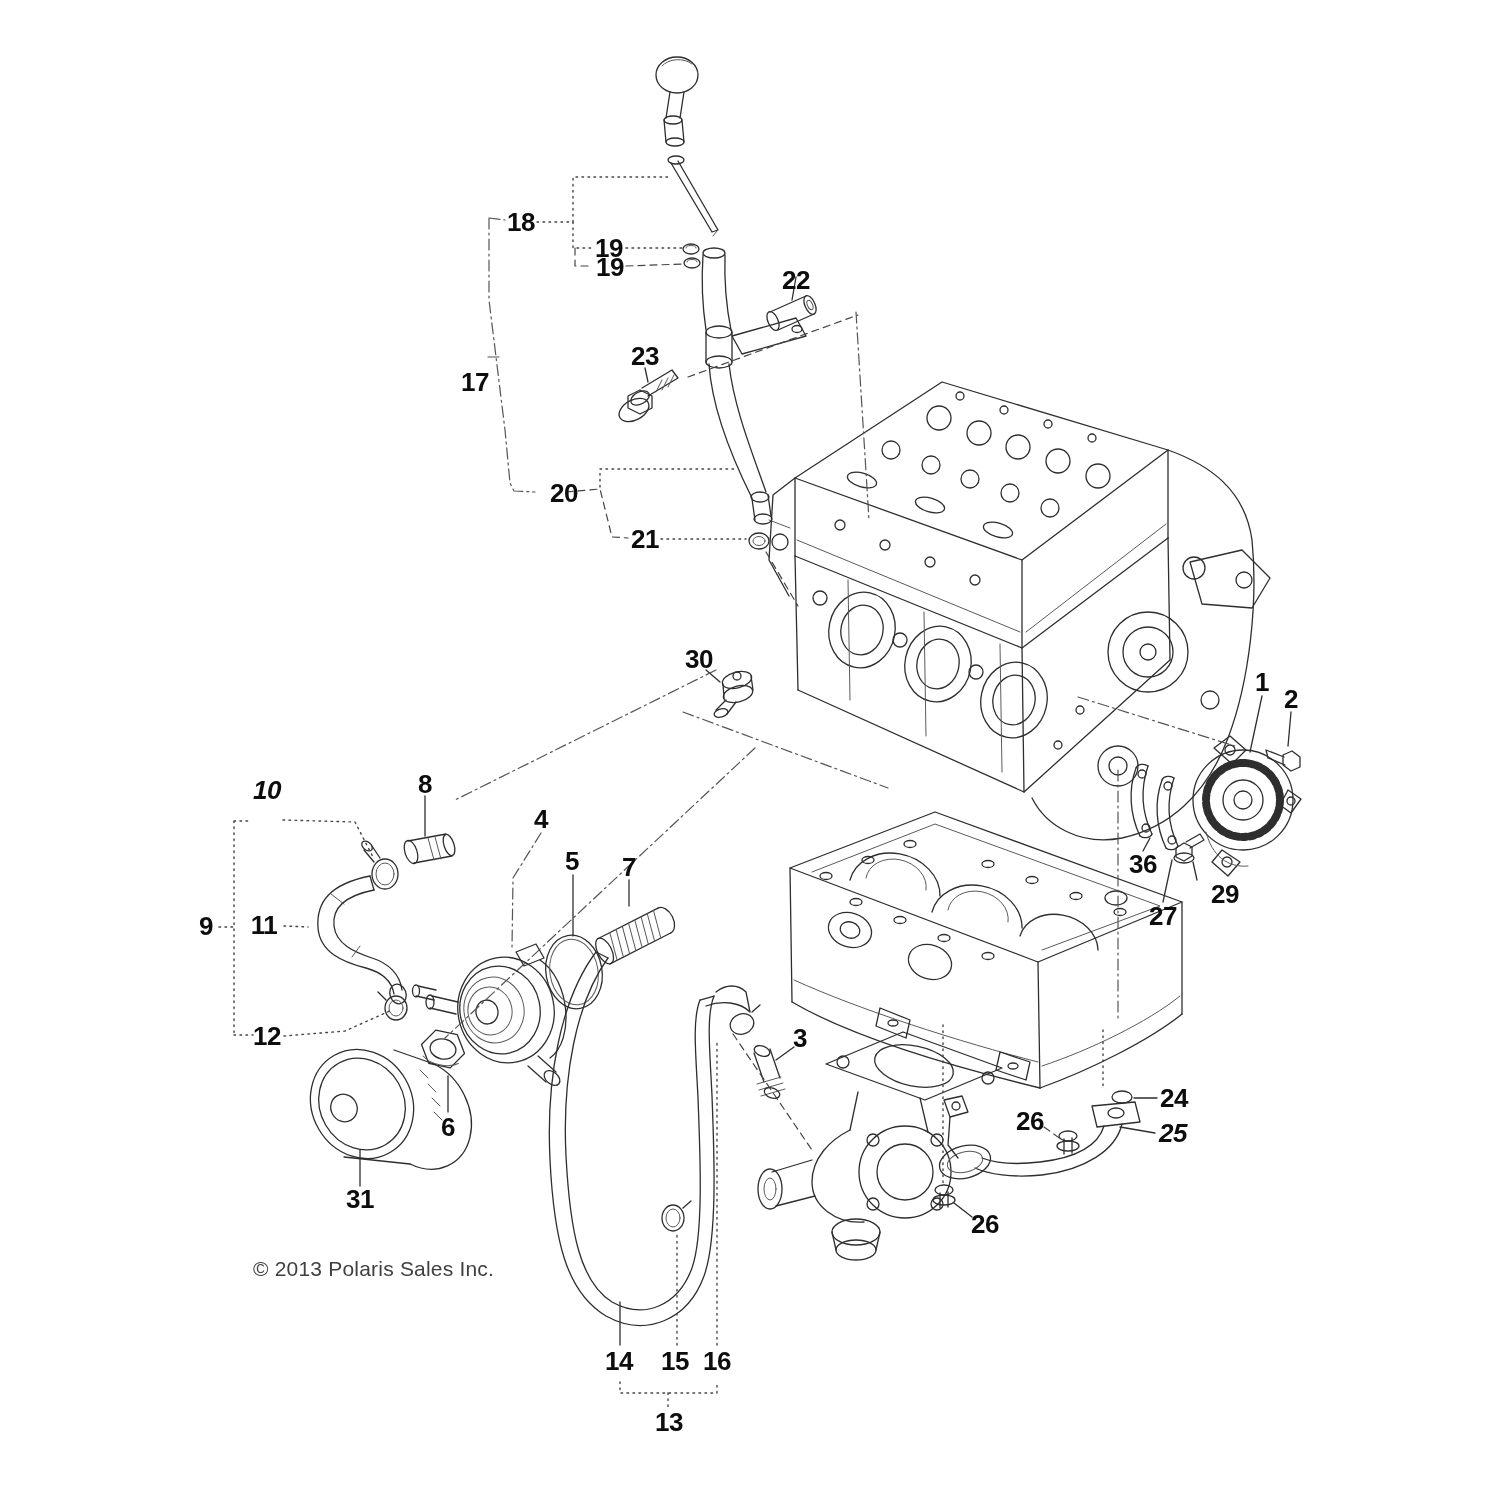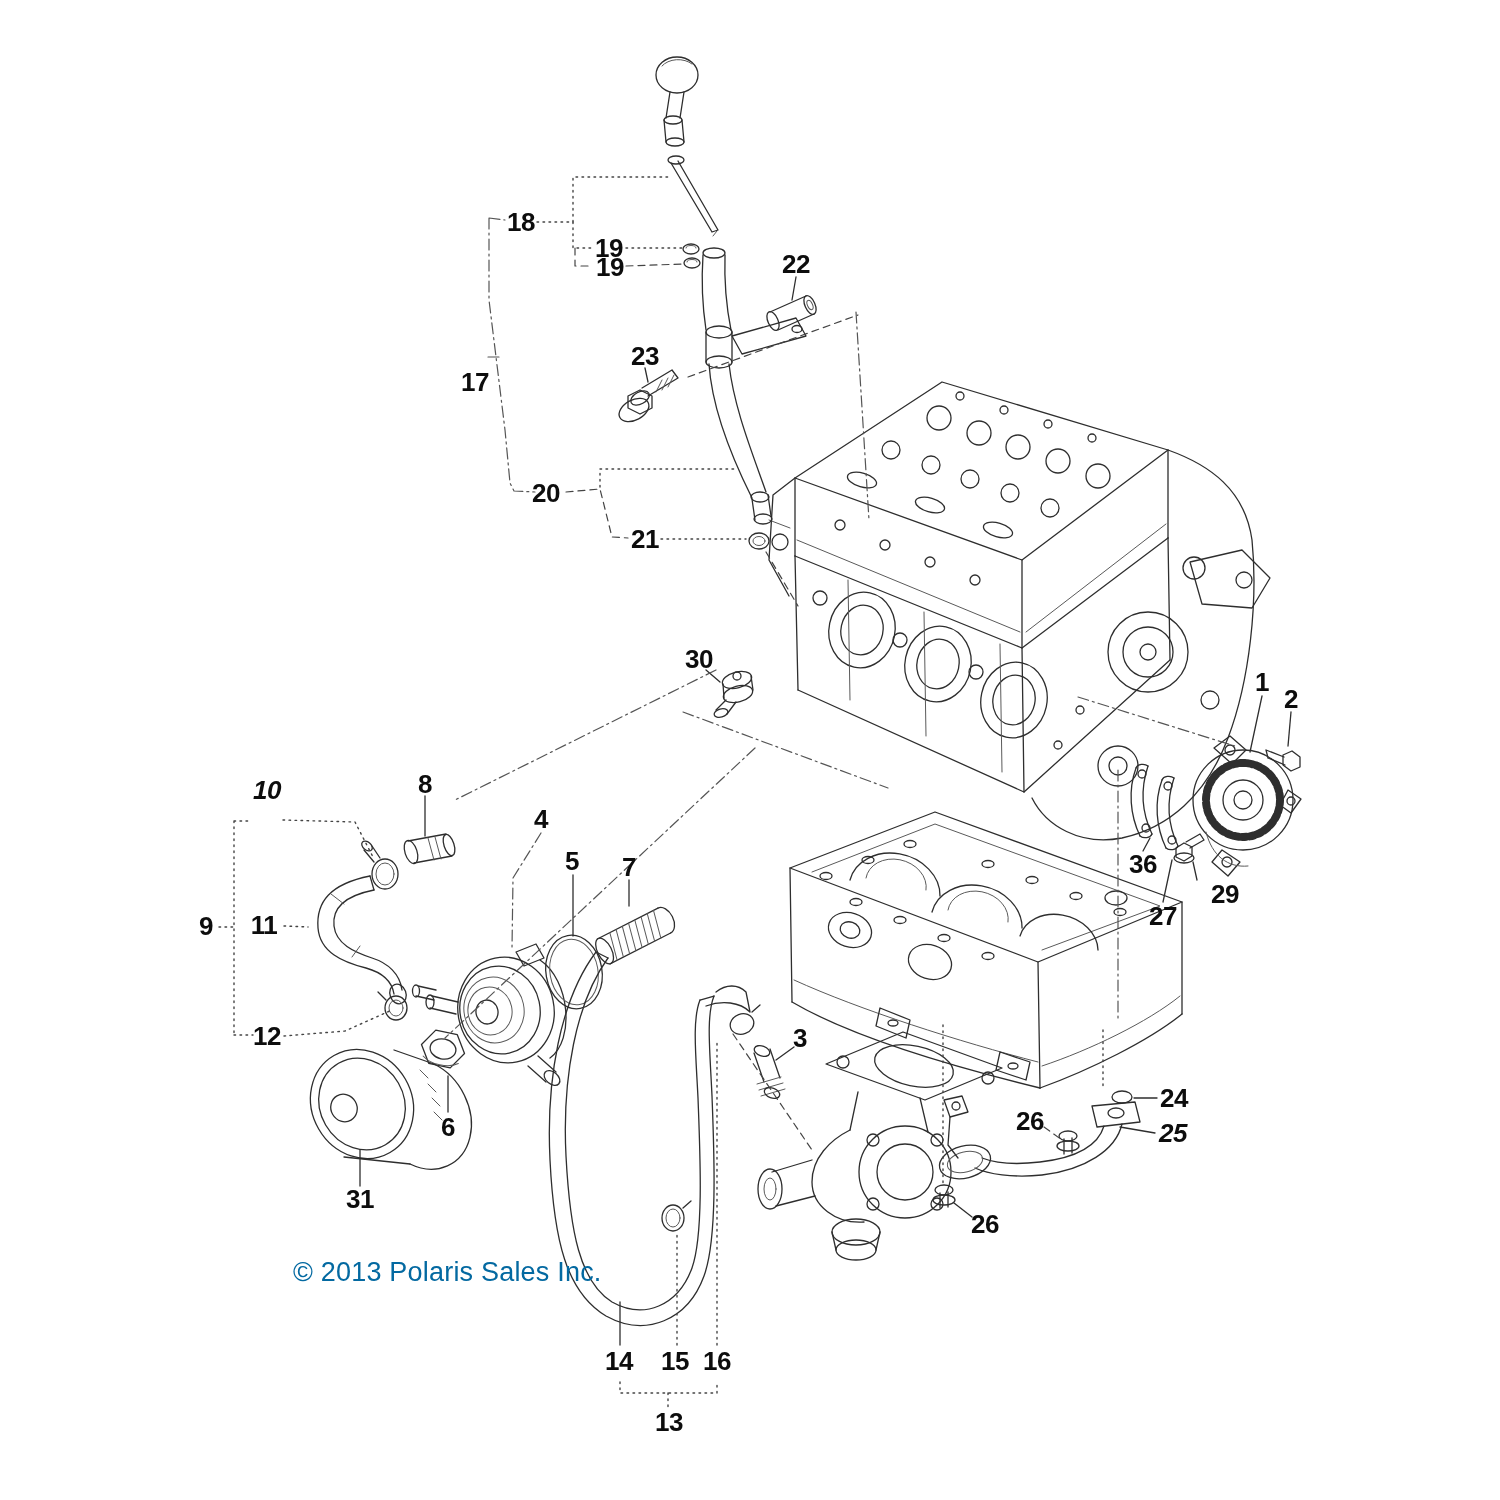--- a/index.html
+++ b/index.html
@@ -8,22 +8,22 @@
   svg.art{position:absolute;left:0;top:0;}
   .art path,.art line,.art circle,.art ellipse,.art polygon,.art polyline,.art rect{
       fill:none;stroke:#2e2e2e;stroke-width:1.3;stroke-linecap:round;stroke-linejoin:round;}
   .art .thin{stroke:#5a5a5a;stroke-width:1;}
   .art .dot{stroke:#444;stroke-width:1.4;stroke-dasharray:1.6 4.4;}
   .art .dsh{stroke:#444;stroke-width:1.2;stroke-dasharray:7 5;}
   .art .ddot{stroke:#555;stroke-width:1.2;stroke-dasharray:11 4 2 4;}
   .art .teeth{stroke-width:8;stroke-dasharray:4.4 3.4;}
   .callout{position:absolute;transform:translate(-50%,-50%);color:#0d0d0d;
            font-weight:700;font-size:26px;letter-spacing:-0.5px;white-space:nowrap;}
-  .copyright{position:absolute;left:253px;top:1257px;color:#0369a1;font-size:27px;
-             font-weight:400;letter-spacing:0.2px;margin-left:40px;}
+  .copyright{position:absolute;left:253px;top:1257px;color:#404040;font-size:21px;
+             font-weight:400;letter-spacing:0.2px;}
 </style>
 </head>
 <body>
 
 <div class="stage">
 
 <svg class="art" width="1500" height="1500" viewBox="0 0 1500 1500">
 
   <g>
 
@@ -434,23 +434,23 @@
       <div class="callout" style="left: 264px; top: 925px;">11</div>
       <div class="callout" style="left: 267px; top: 1036px; text-align: right;">12</div>
       <div class="callout" style="left: 669px; top: 1422px;">13</div>
       <div class="callout" style="left: 619px; top: 1361px;">14</div>
       <div class="callout" style="left: 675px; top: 1361px;">15</div>
       <div class="callout" style="left: 717px; top: 1361px;">16</div>
       <div class="callout" style="left: 475px; top: 357px; margin-top: 25px;">17</div>
       <div class="callout" style="left: 521px; top: 222px;">18</div>
       <div class="callout" style="left: 609px; top: 248px;">19</div>
       <div class="callout" style="left: 610px; top: 267px;">19</div>
-      <div class="callout" style="left: 546px; top: 493px;">20</div>
+      <div class="callout" style="left: 564px; top: 493px;">20</div>
       <div class="callout" style="left: 645px; top: 539px;">21</div>
-      <div class="callout" style="left: 796px; top: 264px;">22</div>
+      <div class="callout" style="left: 796px; top: 280px;">22</div>
       <div class="callout" style="left: 645px; top: 356px;">23</div>
       <div class="callout" style="left: 1174px; top: 1098px;">24</div>
       <div class="callout" style="left: 1173px; top: 1133px; font-style: italic;">25</div>
       <div class="callout" style="left: 1030px; top: 1121px;">26</div>
       <div class="callout" style="left: 985px; top: 1224px;">26</div>
       <div class="callout" style="left: 1163px; top: 916px;">27</div>
       <div class="callout" style="left: 1143px; top: 864px;">36</div>
       <div class="callout" style="left: 1197px; top: 894px; margin-left: 28px;">29</div>
       <div class="callout" style="left: 699px; top: 659px;">30</div>
       <div class="callout" style="left: 360px; top: 1199px;">31</div>

